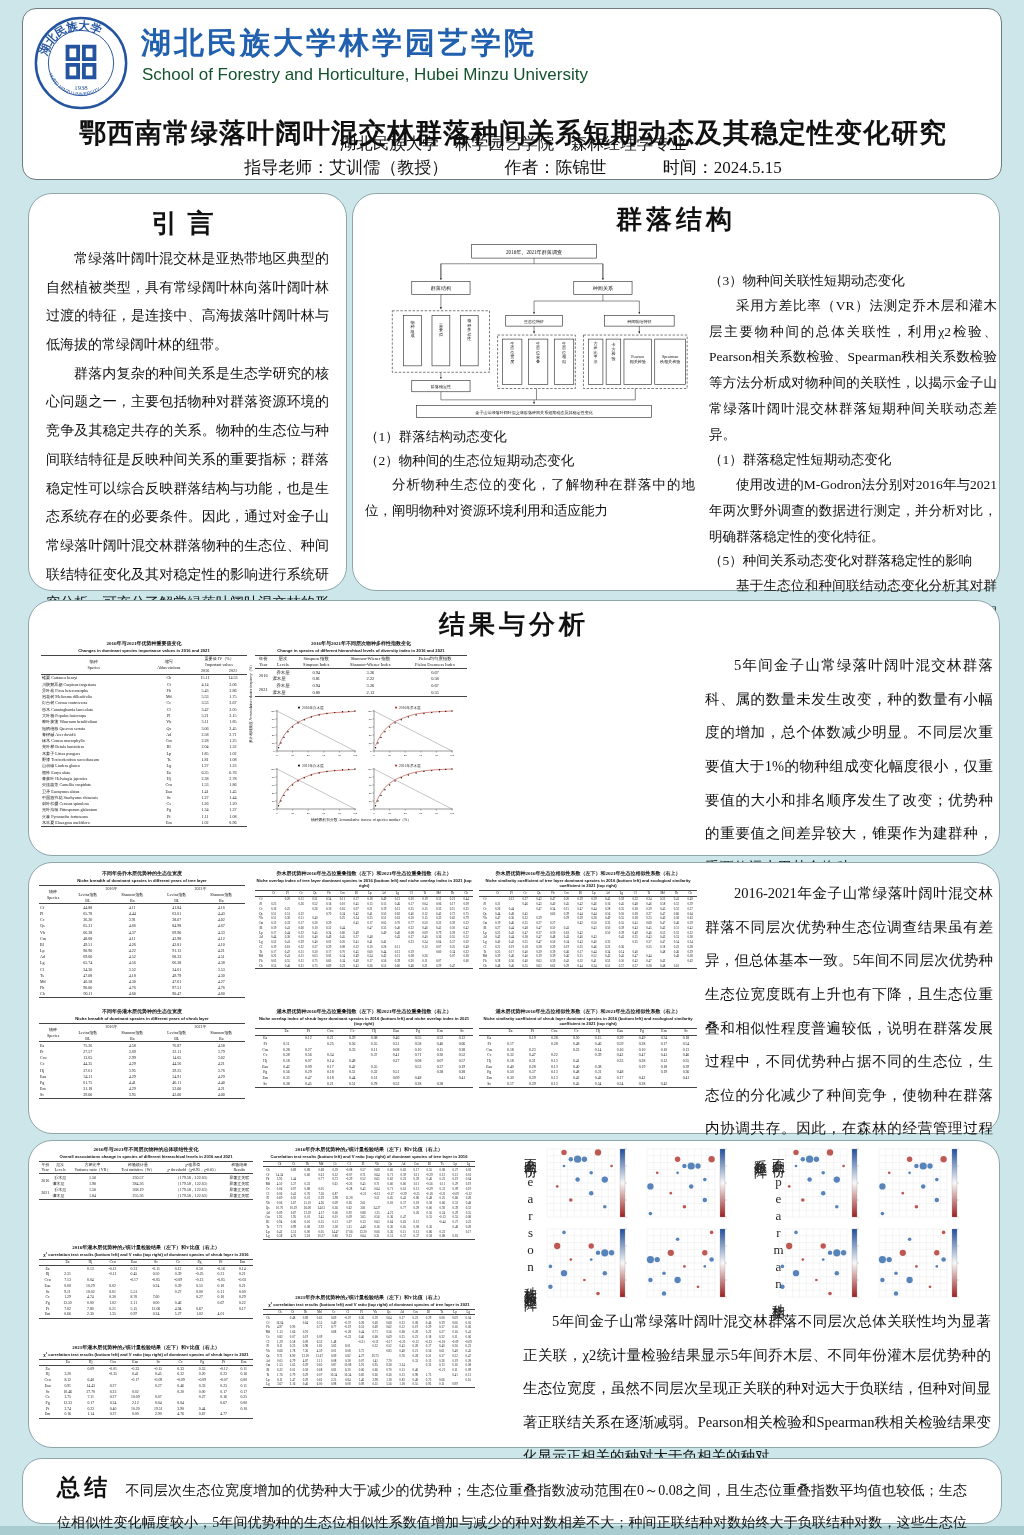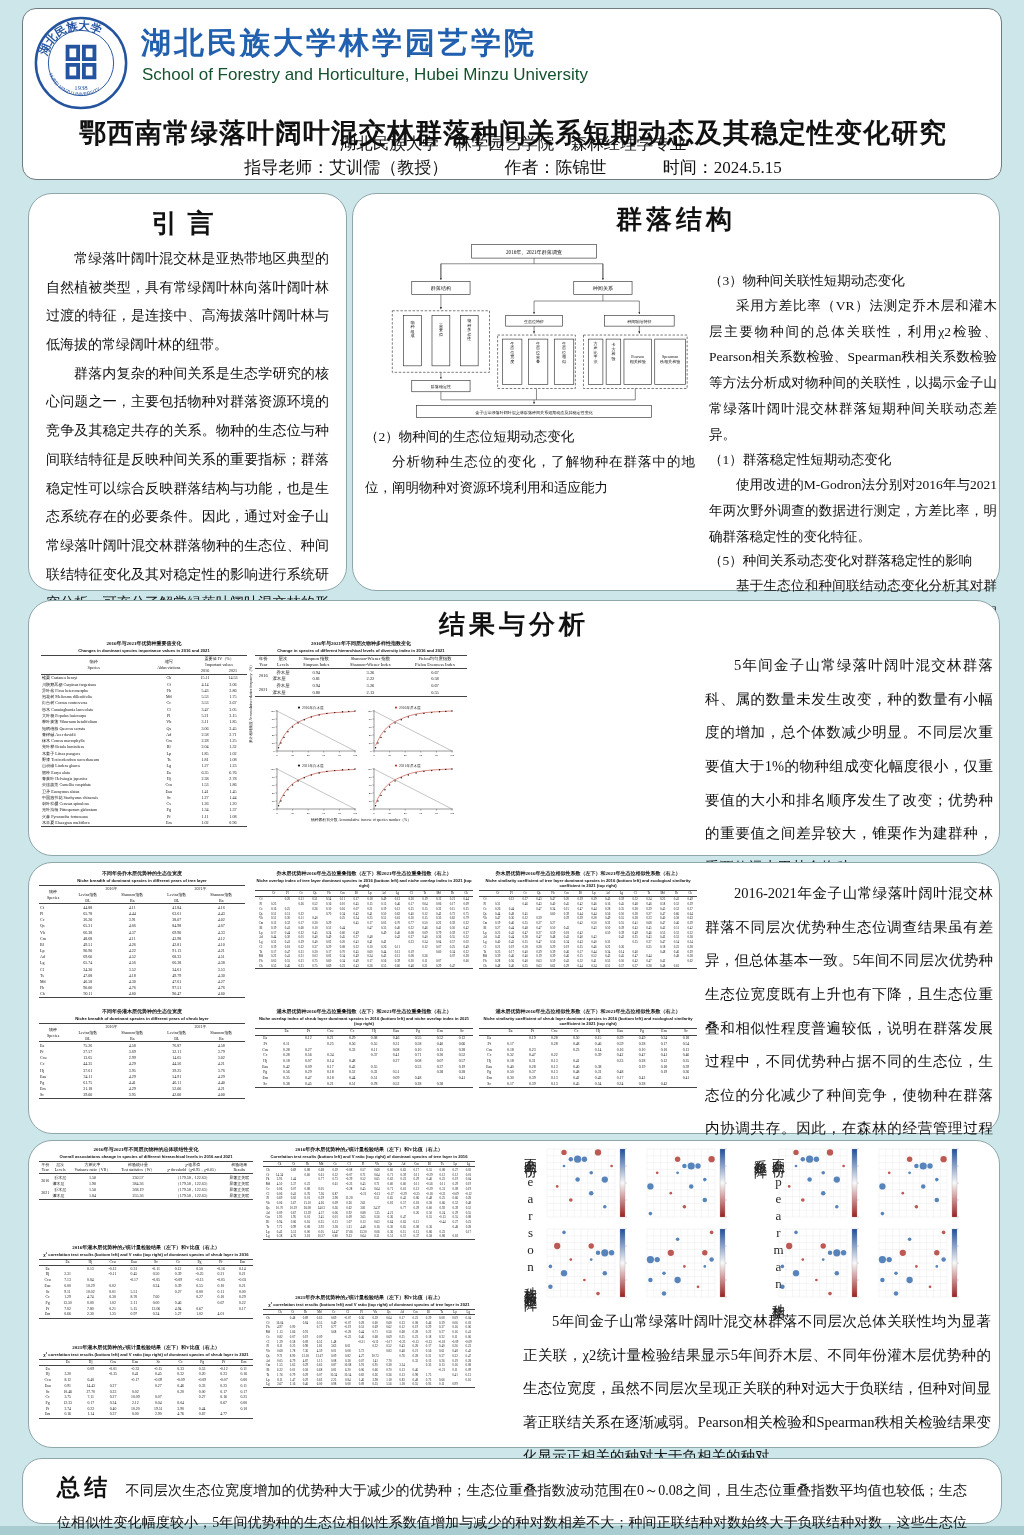--- a/index.html
+++ b/index.html
@@ -154,28 +154,29 @@
           <text class="fv v" x="303" y="130"><tspan x="303" dy="0">卡</tspan><tspan x="303" dy="5.6">方</tspan><tspan x="303" dy="5.6">检</tspan><tspan x="303" dy="5.6">验</tspan></text>
           <rect class="fb" x="316" y="121" width="34" height="56"></rect>
           <text class="fv ml" x="333" y="144"><tspan x="333" dy="0">Pearson</tspan><tspan x="333" dy="6">相关检验</tspan></text>
           <rect class="fb" x="354" y="121" width="38" height="56"></rect>
           <text class="fv ml" x="373" y="144"><tspan x="373" dy="0">Spearman</tspan><tspan x="373" dy="6">秩相关检验</tspan></text>
           <path class="fl" d="M90,186 V196 M208,182 V196 M330,182 V196 M90,196 H330"></path>
           <line class="fl" x1="205" y1="196" x2="205" y2="201" marker-end="url(#ar)"></line>
           <rect class="fb" x="60" y="203" width="290" height="15"></rect>
           <text class="fv" x="205" y="213" font-size="6">金子山常绿落叶阔叶混交林群落种间关系短期动态及其稳定性变化</text>
         </svg>
+        <div class="mi-head">（1）群落结构动态变化</div>
         <div class="mi-head">（2）物种间的生态位短期动态变化</div>
         <div class="mi-body">分析物种生态位的变化，了解物种在群落中的地位，阐明物种对资源环境利用和适应能力</div>
       </div>
       <div class="m-right">
         <div class="mi-head">（3）物种间关联性短期动态变化</div>
         <div class="mi-body">采用方差比率（VR）法测定乔木层和灌木层主要物种间的总体关联性，利用χ2检验、Pearson相关系数检验、Spearman秩相关系数检验等方法分析成对物种间的关联性，以揭示金子山常绿落叶阔叶混交林群落短期种间关联动态差异。</div>
         <div class="mi-head">（1）群落稳定性短期动态变化</div>
-        <div class="mi-body">使用改进的M-Godron法分别对2016年与2021年两次野外调查的数据进行测定，方差比率，明确群落稳定性的变化特征。</div>
+        <div class="mi-body">使用改进的M-Godron法分别对2016年与2021年两次野外调查的数据进行测定，并分析对比，明确群落稳定性的变化特征。</div>
         <div class="mi-head">（5）种间关系动态变化对群落稳定性的影响</div>
         <div class="mi-body">基于生态位和种间联结动态变化分析其对群落稳定性的影响，并根据不同物种的生态需求和依赖关系，提出管理和保护的策略，为制定森林管理培育措施提供科学参考。</div>
       </div>
     </div>
   </section>
 
   <section class="panel res1">
     <h2 class="h2 tight" style="margin-top:6px;">结果与分析</h2>
     <div class="abs imp" style="left:12px;top:40px;width:206px;" id="blk-imp">
       <div class="tt-zh">2016年与2021年优势种重要值变化</div>

